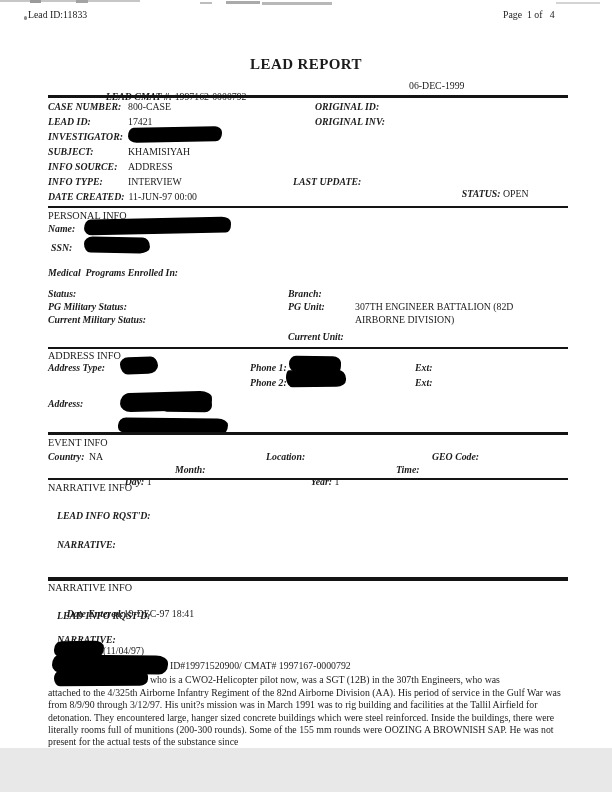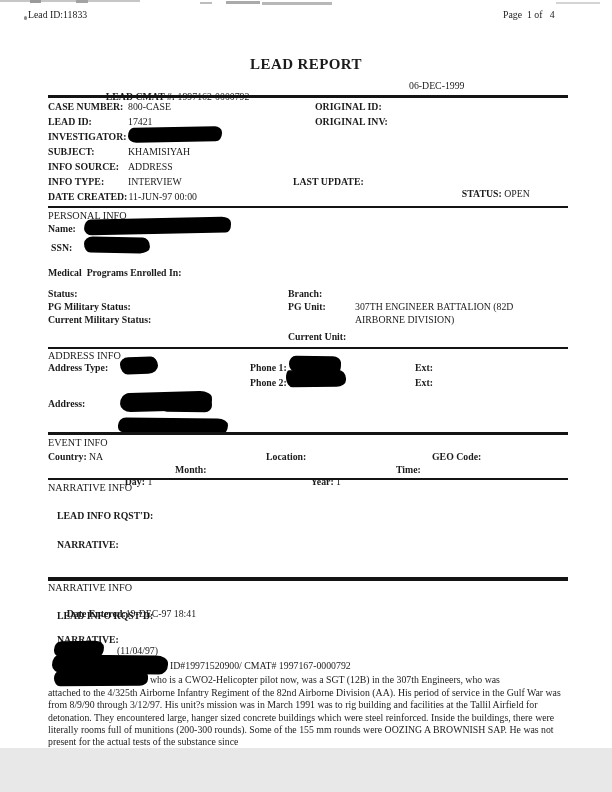--- a/index.html
+++ b/index.html
@@ -3,21 +3,21 @@
 <meta charset="utf-8">
 <style>
   html,body{margin:0;padding:0;background:#e8e8e8;}
   #page{
     position:relative; width:612px; height:748px; background:#ffffff;
     font-family:"Liberation Serif","DejaVu Serif",serif;
     color:#1b1b1b; overflow:hidden;
     box-shadow:0 0 4px rgba(0,0,0,.3);
   }
   .abs{position:absolute; white-space:pre;}
-  .lbl{font-weight:bold;}
+  .lbl{font-weight:bold;font-style:italic;}
   .sz{font-size:9.8px; line-height:12px;}
   .heading{font-weight:normal; font-size:10.2px;}
   .rule{position:absolute; background:#141414;}
   .redaction{position:absolute; background:#000;}
   .para{position:absolute; white-space:normal; font-size:9.8px; line-height:12.3px; text-align:left;}
   .artifact{position:absolute;}
 </style>
 </head>
 <body>
 
@@ -138,21 +138,21 @@
   <div class="rule" style="left:48px;top:577px;width:520px;height:4px;"></div>
 
   <span class="abs heading" style="left:48px;top:582px;">NARRATIVE INFO</span>
   <div class="abs sz" style="left:57px;top:596px;">
     <span class="lbl">Date Entered:</span><span>19-DEC-97 18:41</span>
   </div>
   <span class="abs sz lbl" style="left:57px;top:610px;">LEAD INFO RQST'D:</span>
   <span class="abs sz lbl" style="left:57px;top:634px;">NARRATIVE:</span>
 
   <div class="redaction" style="left:54px;top:641px;width:50px;height:16px;border-radius:10px 12px 8px 11px/11px 9px 12px 8px;transform:rotate(-1deg);"></div>
-  <span class="abs sz" style="left:117px;top:645px;text-align:center;">(11/04/97)</span>
+  <span class="abs sz" style="left:103px;top:645px;text-align:center;">(11/04/97)</span>
 
   <div class="redaction" style="left:52px;top:655px;width:116px;height:19px;border-radius:10px 16px 12px 14px/14px 10px 13px 11px;transform:rotate(.6deg);"></div>
   <span class="abs sz" style="left:170px;top:660px;">ID#19971520900/ CMAT# 1997167-0000792</span>
 
   <div class="redaction" style="left:54px;top:671px;width:94px;height:15px;border-radius:8px 12px 14px 10px/12px 9px 11px 13px;transform:rotate(-.5deg);"></div>
   <span class="abs sz" style="left:150px;top:674px;">who is a CWO2-Helicopter pilot now, was a SGT (12B) in the 307th Engineers, who was</span>
 
   <div class="para" style="left:48px;top:687px;width:528px;">attached to the 4/325th Airborne Infantry Regiment of the 82nd Airborne Division (AA). His period of service in the Gulf War was from 8/9/90 through 3/12/97.  His unit?s mission was in March 1991 was to rig building and facilities at the Tallil Airfield for detonation.  They encountered large, hanger sized concrete buildings which were steel reinforced. Inside the buildings, there were literally rooms full of munitions (200-300 rounds).  Some of the 155 mm rounds were OOZING A BROWNISH SAP. He was not present for the actual tests of the substance since</div>
 
 </div>

